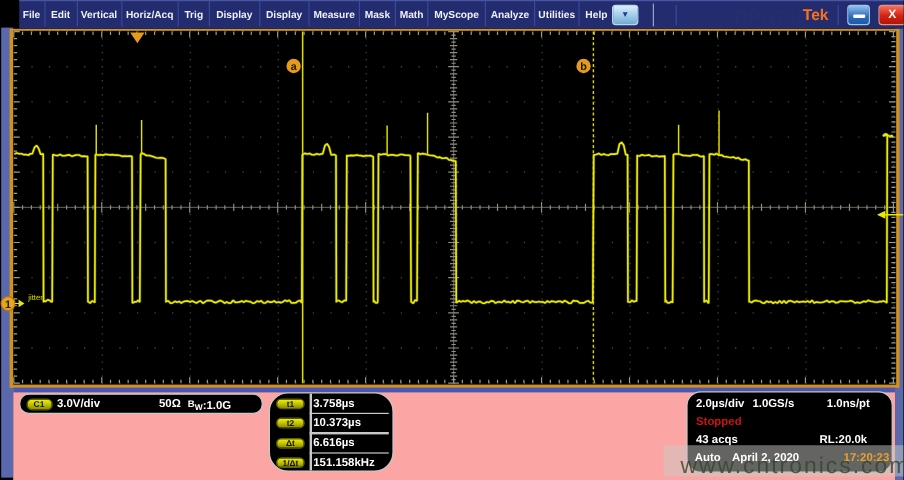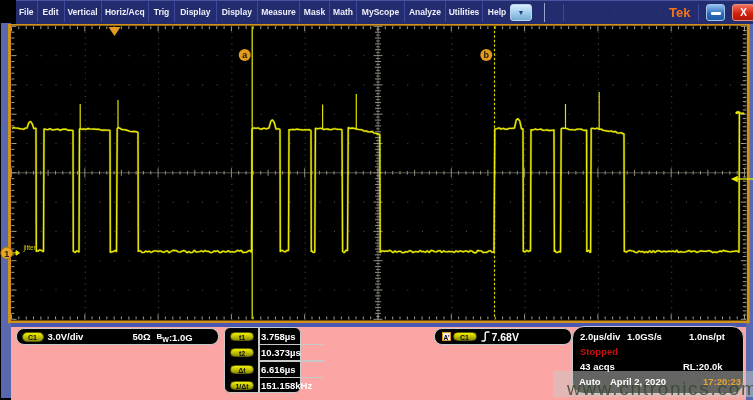--- a/index.html
+++ b/index.html
@@ -69,41 +69,33 @@
 <text x="23.5" y="250" font-size="6.5" fill="#d8d800">jitter</text>
 </svg>
 <div id="bottombar">
 <div class="blue"></div>
  <div class="panel" style="left:4.5px;top:4.8px;width:203px;height:17.5px">
    <span class="pill" style="width:22px;height:10px;position:absolute;left:5px;top:2.8px">C1</span>
    <span class="bt" style="position:absolute;left:31px;top:3px">3.0V/div</span>
    <span class="bt" style="position:absolute;left:116px;top:3px">50Ω</span>
    <span class="bt" style="position:absolute;left:140px;top:3px"><span style="font-size:8px;vertical-align:2px">B</span><span style="font-size:7px;vertical-align:-1px">W</span>:1.0G</span>
  </div>
- <div class="panel" style="left:213px;top:3.8px;width:77px;height:66px;border-radius:6px">
+ <div class="panel" style="left:213px;top:3.8px;width:104px;height:66px;border-radius:16px">
    <div style="position:absolute;left:33px;top:0;width:1.5px;height:100%;background:#c9c9c9"></div>
    <div style="position:absolute;left:33px;top:16px;width:66px;height:1.5px;background:#c9c9c9"></div>
    <div style="position:absolute;left:33px;top:32.5px;width:66px;height:1.5px;background:#c9c9c9"></div>
    <div style="position:absolute;left:33px;top:49px;width:66px;height:1.5px;background:#c9c9c9"></div>
    <span class="pill" style="width:24px;height:9px;position:absolute;left:5px;top:4px">t1</span>
    <span class="pill" style="width:24px;height:9px;position:absolute;left:5px;top:20.5px">t2</span>
    <span class="pill" style="width:24px;height:9px;position:absolute;left:5px;top:37px">Δt</span>
    <span class="pill" style="width:24px;height:9px;position:absolute;left:5px;top:53.5px">1/Δt</span>
    <span class="bt" style="position:absolute;left:36px;top:4px">3.758µs</span>
    <span class="bt" style="position:absolute;left:36px;top:20.5px">10.373µs</span>
    <span class="bt" style="position:absolute;left:36px;top:37px">6.616µs</span>
    <span class="bt" style="position:absolute;left:36px;top:53.5px">151.158kHz</span>
- </div>
- <div class="panel" style="left:422.5px;top:4.8px;width:138px;height:17.5px">
-   <span style="position:absolute;left:7.5px;top:2.8px;width:9px;height:9.5px;background:#f0f0f0;border:1px solid #e3941d;color:#000;font-size:6.5px;font-weight:bold;text-align:center;line-height:9px">A'</span>
-   <span class="pill" style="width:24px;height:9px;position:absolute;left:18px;top:2.8px">C1</span>
-   <svg style="position:absolute;left:46px;top:2.5px" width="9" height="11" viewBox="0 0 9 11">
-        <path d="M0.5 10 H3 C4.2 10 4.2 9 4.2 7.5 V3 C4.2 1.5 4.6 1 6 1 H8.5" stroke="#fff" stroke-width="1.4" fill="none"></path>
-      </svg>
-   <span class="bt" style="position:absolute;left:57px;top:3px;font-size:10.5px">7.68V</span>
  </div>
  <div class="panel" style="left:561px;top:3.3px;width:172px;height:68px;border-radius:12px">
    <span class="bt" style="position:absolute;left:7px;top:4.5px">2.0µs/div</span>
    <span class="bt" style="position:absolute;left:54px;top:4.5px">1.0GS/s</span>
    <span class="bt" style="position:absolute;left:116px;top:4.5px">1.0ns/pt</span>
    <span class="bt" style="position:absolute;left:7px;top:19.5px;color:#cc1111">Stopped</span>
    <span class="bt" style="position:absolute;left:7px;top:34.5px">43 acqs</span>
    <span class="bt" style="position:absolute;left:110px;top:34.5px">RL:20.0k</span>
  </div>
 </div>

